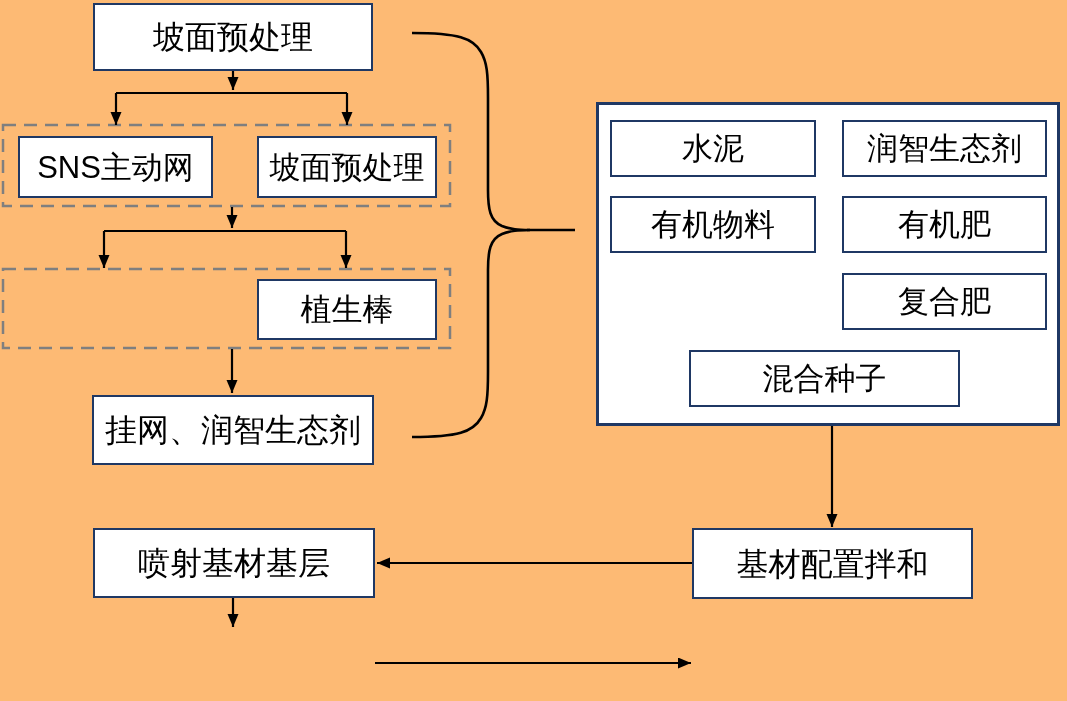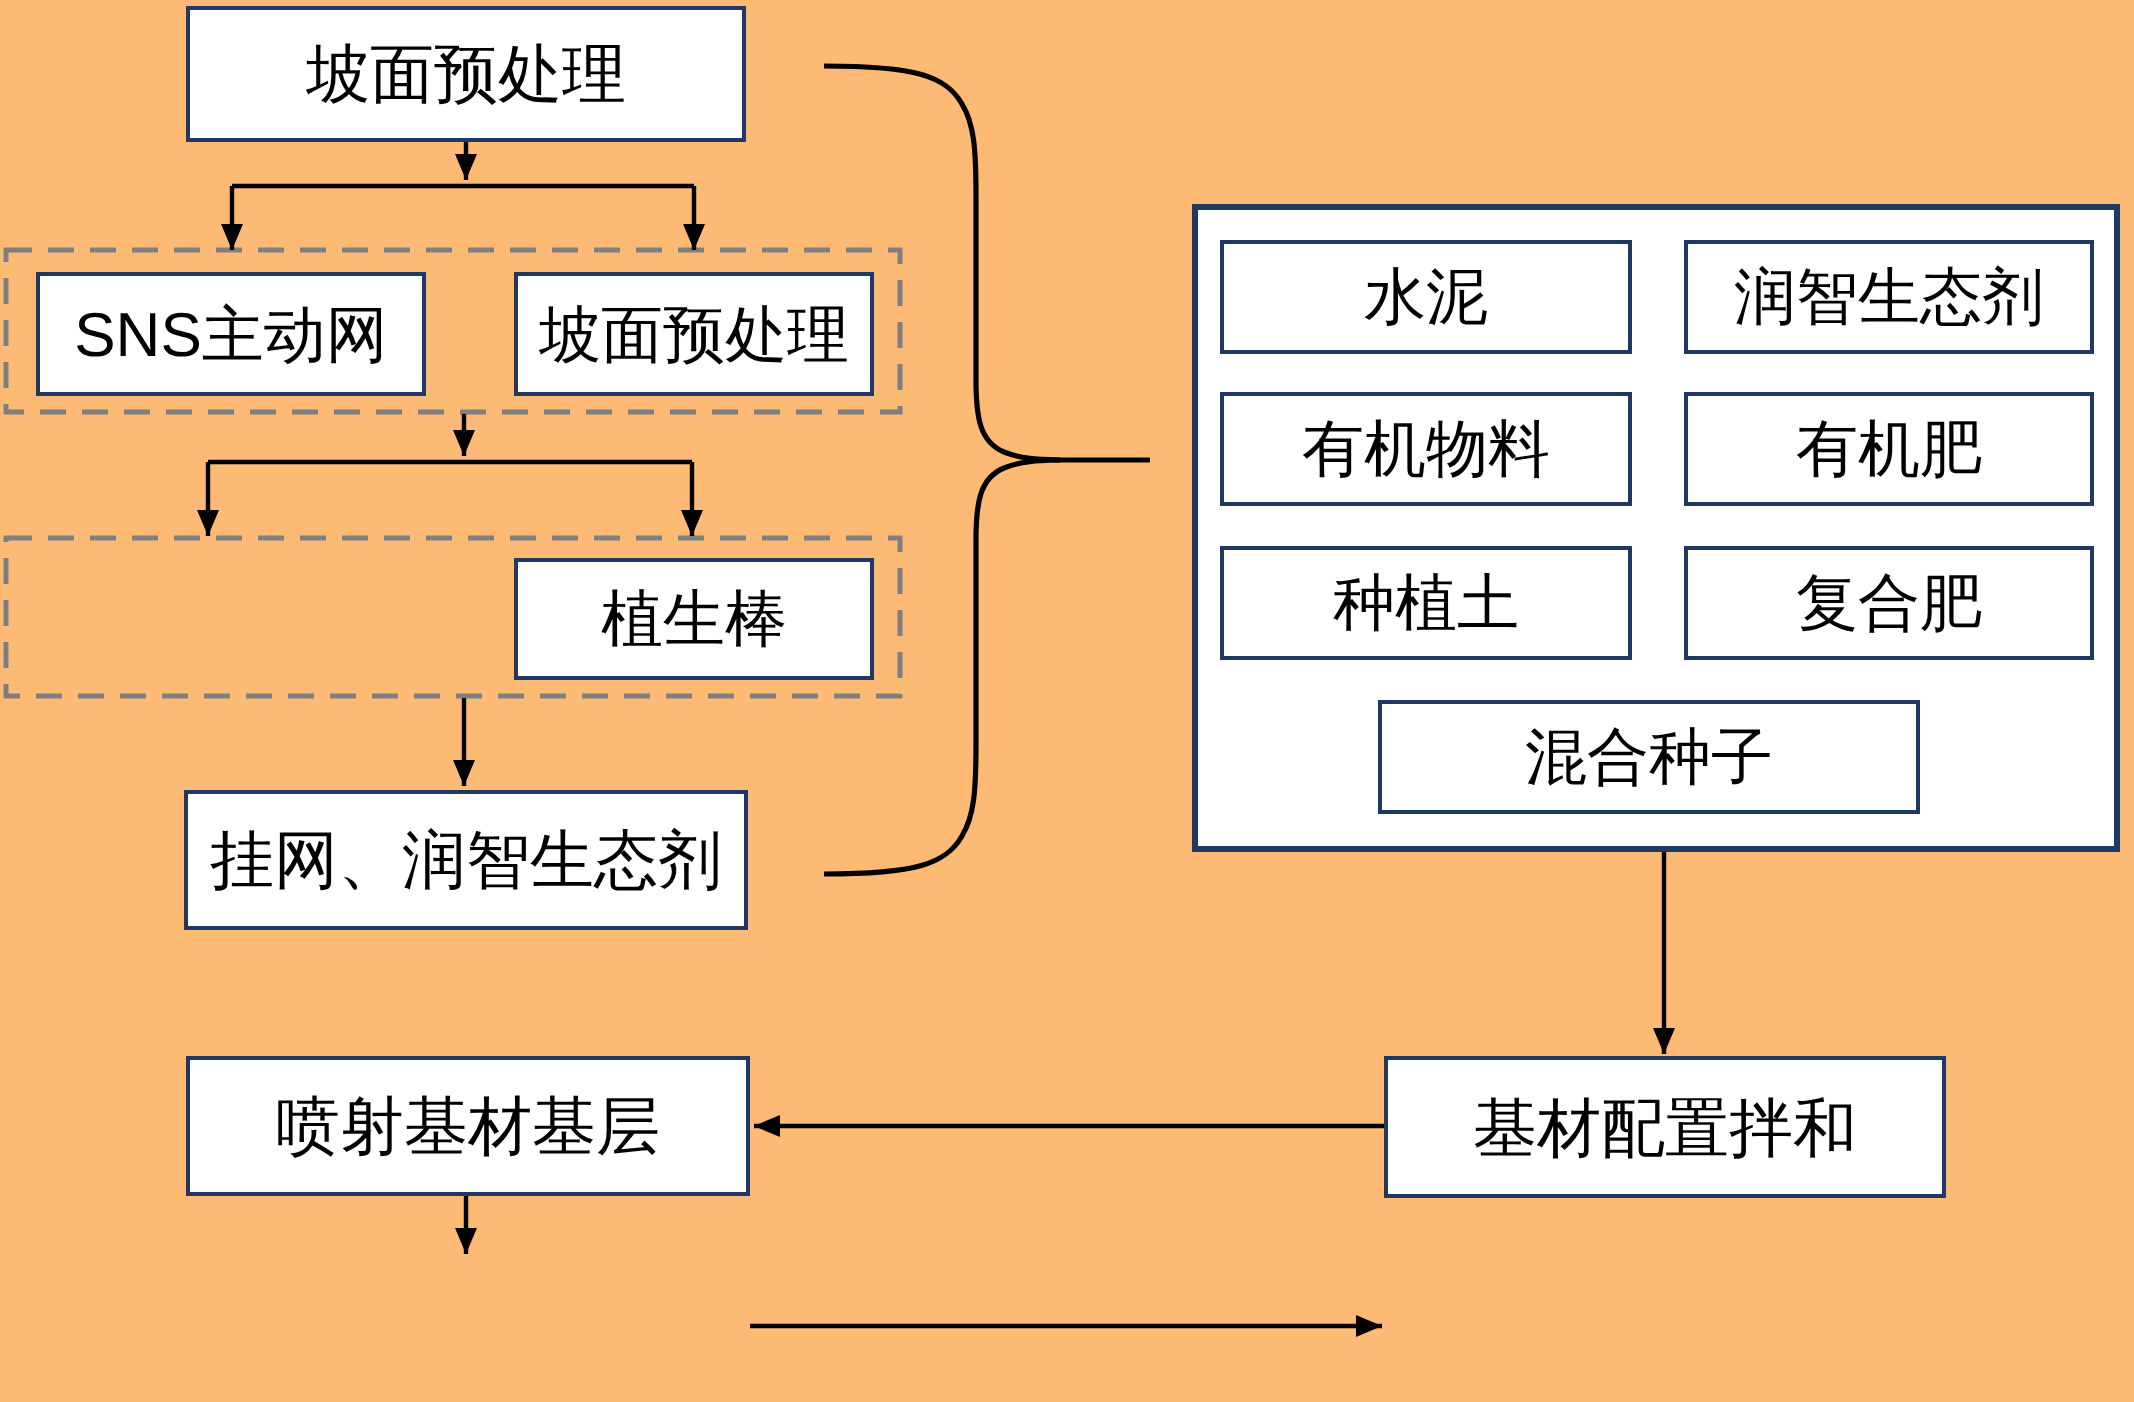--- a/index.html
+++ b/index.html
@@ -94,23 +94,20 @@
   </div>
   <div class="box" style="left:610px;top:196px;width:206px;height:57px">
     <span>有机物料</span>
   </div>
   <div class="box" style="left:842px;top:120px;width:205px;height:57px">
     <span>润智生态剂</span>
   </div>
   <div class="box" style="left:842px;top:196px;width:205px;height:57px">
     <span>有机肥</span>
   </div>
-  <div class="box" style="left:610px;top:273px;width:206px;height:57px">
-    <span>种植土</span>
-  </div>
   <div class="box" style="left:689px;top:350px;width:271px;height:57px">
     <span>混合种子</span>
   </div>
   <div class="box" style="left:842px;top:273px;width:205px;height:57px">
     <span>复合肥</span>
   </div>
 
   <div class="box lg" style="left:93px;top:528px;width:282px;height:70px">
     <span>喷射基材基层</span>
   </div>

